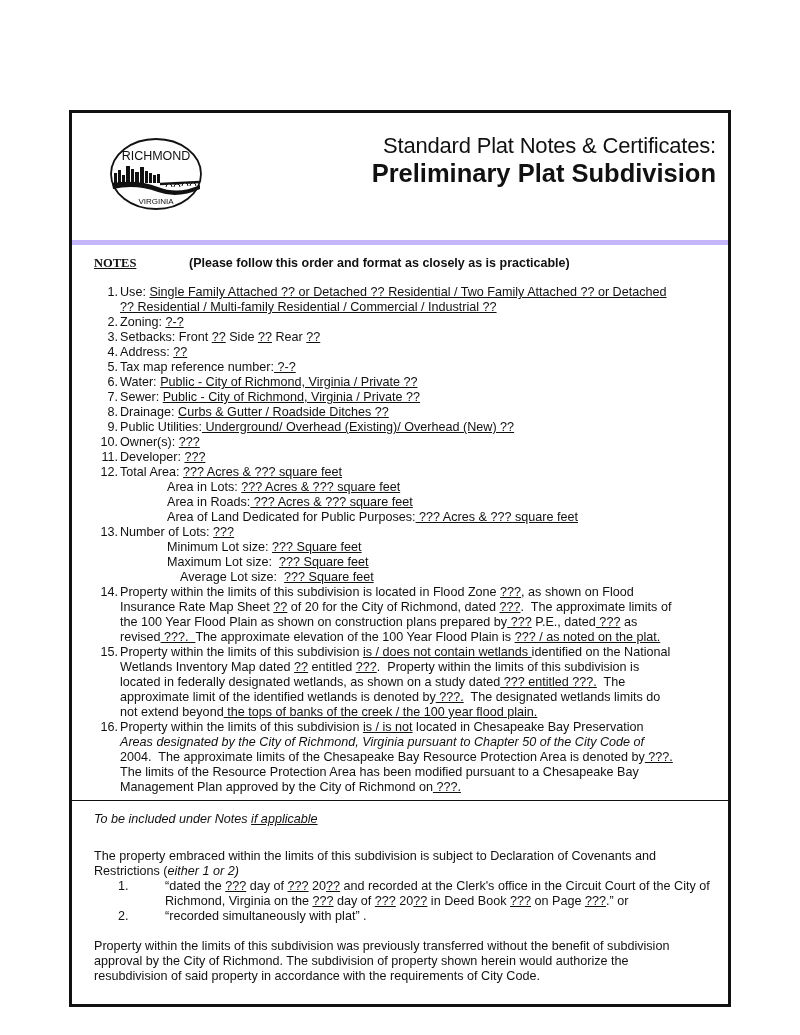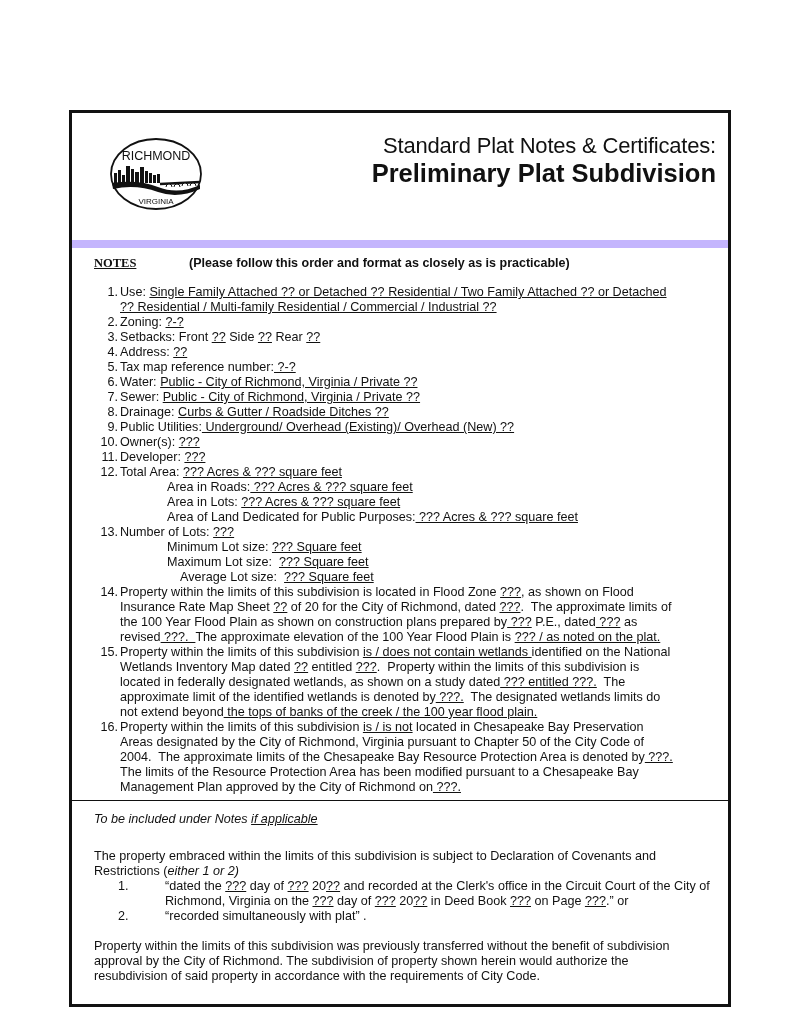--- a/index.html
+++ b/index.html
@@ -1,21 +1,21 @@
 <!DOCTYPE html>
 <html><head>
 <meta charset="utf-8">
 <style>
   html, body { margin: 0; padding: 0; background: #ffffff; }
   body { width: 800px; height: 1035px; position: relative; overflow: hidden;
          font-family: "Liberation Sans", sans-serif; color: #111; }
   .box { position: absolute; left: 69px; top: 110px; width: 656px; height: 891px;
          border: 3px solid #111; }
   .header { position: absolute; left: 0; top: 0; width: 656px; height: 127px;
-            border-bottom: 8px solid #c4b5fd; }
+            border-bottom: 5px solid #c4b5fd; }
   .logo { position: absolute; left: 36px; top: 24px; width: 96px; height: 74px; }
   .title1 { position: absolute; right: 12px; top: 20px; font-size: 22px; font-weight: normal;
             letter-spacing: -0.2px; white-space: nowrap; }
   .title2 { position: absolute; right: 12px; top: 46px; font-size: 25.5px; font-weight: bold;
             white-space: nowrap; }
   .notes { position: absolute; left: 0; top: 130px; width: 656px; height: 557px;
            border-bottom: 1.5px solid #111; }
   .notes-head { position: absolute; left: 22px; top: 13px; font-size: 12.5px; font-weight: bold; }
   .notes-head .lbl { text-decoration: underline; font-family: Liberation Serif, serif; }
   .notes-head .instr { position: absolute; left: 95px; top: 0; white-space: nowrap; }
@@ -118,22 +118,22 @@
           <span class="num">10.</span>
           <div><span style="white-space: pre;">Owner(s): </span><u style="white-space: pre;">???</u></div>
         </div>
         <div class="item">
           <span class="num">11.</span>
           <div><span style="white-space: pre;">Developer: </span><u style="white-space: pre;">???</u></div>
         </div>
         <div class="item">
           <span class="num">12.</span>
           <div><span style="white-space: pre;">Total Area: </span><u style="white-space: pre;">??? Acres &amp; ??? square feet</u></div>
+          <div class="sub" style="margin-left: -26px;"><span style="white-space: pre;">Area in Lots: </span><u style="white-space: pre;">??? Acres &amp; ??? square feet</u></div>
           <div class="sub" style="margin-left: -26px;"><span style="white-space: pre;">Area in Roads:</span><u style="white-space: pre;"> ??? Acres &amp; ??? square feet</u></div>
-          <div class="sub" style="margin-left: -26px;"><span style="white-space: pre;">Area in Lots: </span><u style="white-space: pre;">??? Acres &amp; ??? square feet</u></div>
           <div class="sub" style="margin-left: -26px;"><span style="white-space: pre;">Area of Land Dedicated for Public Purposes:</span><u style="white-space: pre;"> ??? Acres &amp; ??? square feet</u></div>
         </div>
         <div class="item">
           <span class="num">13.</span>
           <div><span style="white-space: pre;">Number of Lots: </span><u style="white-space: pre;">???</u></div>
           <div class="sub" style="margin-left: -26px;"><span style="white-space: pre;">Minimum Lot size: </span><u style="white-space: pre;">??? Square feet</u></div>
           <div class="sub" style="margin-left: -26px;"><span style="white-space: pre;">Maximum Lot size:  </span><u style="white-space: pre;">??? Square feet</u></div>
           <div class="sub" style="margin-left: -26px;"><span style="white-space: pre; margin-left: 13px;">Average Lot size:  </span><u style="white-space: pre;">??? Square feet</u></div>
         </div>
         <div class="item">
@@ -147,21 +147,21 @@
           <span class="num">15.</span>
           <div><span style="white-space: pre;">Property within the limits of this subdivision </span><u style="white-space: pre;">is / does not contain wetlands </u><span style="white-space: pre;">identified on the National</span></div>
           <div><span style="white-space: pre;">Wetlands Inventory Map dated </span><u style="white-space: pre;">??</u><span style="white-space: pre;"> entitled </span><u style="white-space: pre;">???</u><span style="white-space: pre;">.  Property within the limits of this subdivision is</span></div>
           <div><span style="white-space: pre;">located in federally designated wetlands, as shown on a study dated</span><u style="white-space: pre;"> ??? entitled ???.</u><span style="white-space: pre;">  The</span></div>
           <div><span style="white-space: pre;">approximate limit of the identified wetlands is denoted by</span><u style="white-space: pre;"> ???.</u><span style="white-space: pre;">  The designated wetlands limits do</span></div>
           <div><span style="white-space: pre;">not extend beyond</span><u style="white-space: pre;"> the tops of banks of the creek / the 100 year flood plain.</u></div>
         </div>
         <div class="item">
           <span class="num">16.</span>
           <div><span style="white-space: pre;">Property within the limits of this subdivision </span><u style="white-space: pre; text-align: right;">is / is not</u><span style="white-space: pre;"> located in Chesapeake Bay Preservation</span></div>
-          <div><span style="white-space: pre;">Areas designated by the City of Richmond, Virginia pursuant to Chapter 50 of the City Code of</span></div>
+          <div><span style="white-space: pre; font-style: italic;">Areas designated by the City of Richmond, Virginia pursuant to Chapter 50 of the City Code of</span></div>
           <div><span style="white-space: pre;">2004.  The approximate limits of the Chesapeake Bay Resource Protection Area is denoted by</span><u style="white-space: pre;"> ???.</u></div>
           <div><span style="white-space: pre;">The limits of the Resource Protection Area has been modified pursuant to a Chesapeake Bay</span></div>
           <div><span style="white-space: pre;">Management Plan approved by the City of Richmond on</span><u style="white-space: pre;"> ???.</u></div>
         </div>
       </div>
   </div>
 
   <div class="lower">
     <div class="p" style="top:10px; font-style:italic;">
       <span>To be included under Notes </span><u>if applicable</u>

